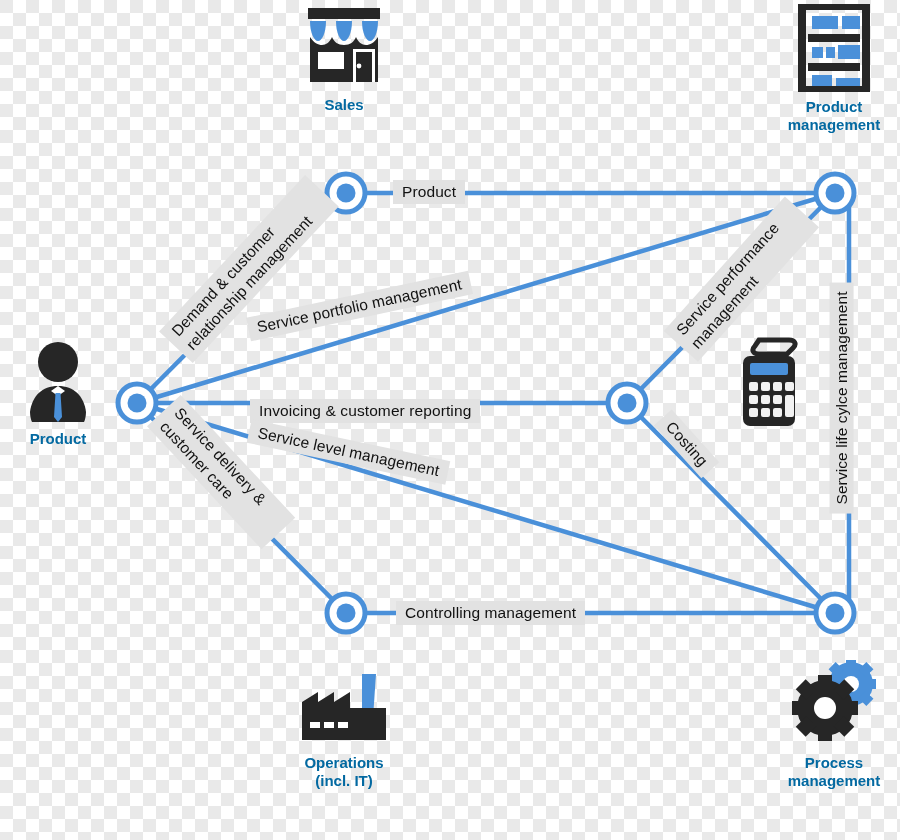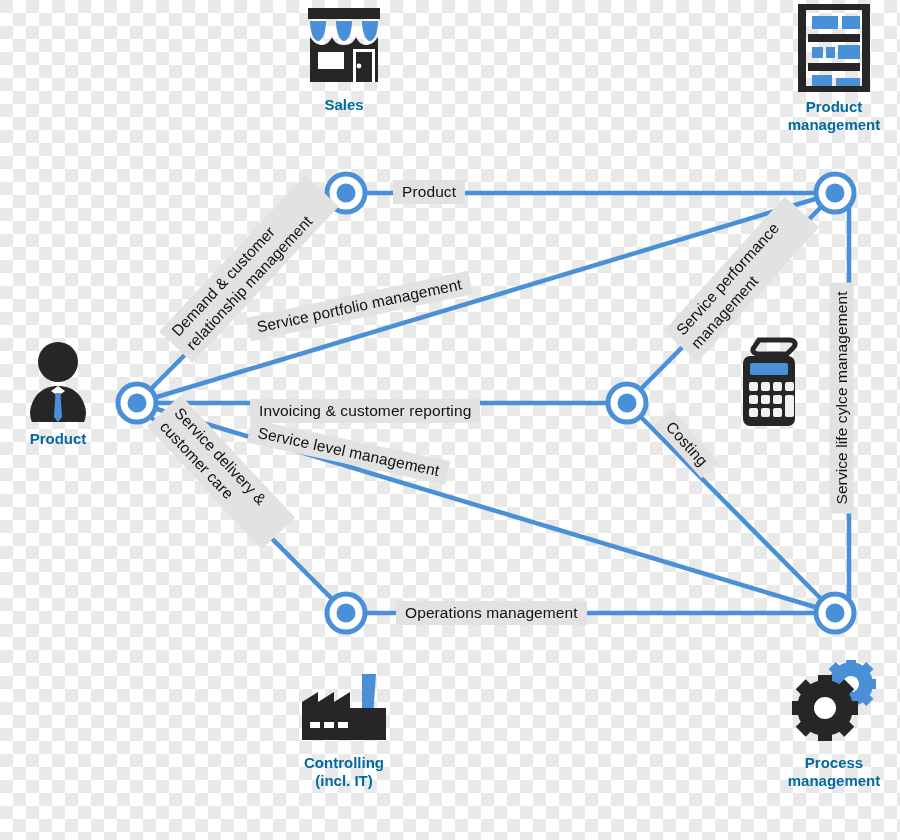--- a/index.html
+++ b/index.html
@@ -108,21 +108,21 @@
   <div class="edge-label two" style="left:137px;top:449px;width:150px;transform:rotate(47deg);line-height:1.3;">Service delivery &amp;
 customer care</div>
 
   <div class="edge-label two" style="left:651px;top:256px;width:163px;transform:rotate(-48deg);line-height:1.3;">Service performance
 management</div>
 
   <div class="edge-label" style="left:651px;top:432px;transform:rotate(48deg);">Costing</div>
 
   <div class="edge-label" style="left:726px;top:386px;transform:rotate(-90deg);">Service life cylce management</div>
 
-  <div class="edge-label" style="left:396px;top:601px;">Operations management</div>
+  <div class="edge-label" style="left:396px;top:601px;">Controlling management</div>
 
   <div class="entity" style="left:12px;top:340px;width:92px;">
     <div class="glyph">
       <svg width="82" height="84" viewBox="0 0 82 84" aria-hidden="true">
         <circle cx="41" cy="22" r="20" fill="#262626"></circle>
         <path d="M41 46c-16 0-26 10-28 26 0 4 1 8 2 10h52c1-2 2-6 2-10-2-16-12-26-28-26z" fill="#262626"></path>
         <path d="M41 46l-7 5 7 5 7-5z" fill="#ffffff"></path>
         <path d="M38.5 53h5l1.5 24-4 5-4-5z" fill="#4a90d9"></path>
       </svg>
     </div>
@@ -194,21 +194,21 @@
         <path d="M66 14h14l-3 44H66z" fill="#4a90d9"></path>
         <path d="M6 42l16-10v10l16-10v10l16-10v48H6z" fill="#262626"></path>
         <rect x="54" y="48" width="36" height="32" fill="#262626"></rect>
         <g fill="#ffffff">
           <rect x="14" y="62" width="10" height="6"></rect>
           <rect x="28" y="62" width="10" height="6"></rect>
           <rect x="42" y="62" width="10" height="6"></rect>
         </g>
       </svg>
     </div>
-    <div class="cap">Controlling
+    <div class="cap">Operations
 (incl. IT)</div>
   </div>
 
   <div class="entity" style="left:766px;top:660px;width:136px;">
     <div class="glyph">
       <svg width="94" height="88" viewBox="0 0 94 88" aria-hidden="true">
         <g fill="#4a90d9" transform="translate(64,24)">
           <path d="M0-20 4.6-18.6 7-22.4 12.8-19 11.6-14.6 15.8-12.6 18.8-16 23-10.8 19.8-7.6 21.3-3.2 25.8-3.5 26.6 3.2 22.3 4.6 22-0.1 22-0.1z" transform="scale(0.82) translate(-2,-2)"></path>
           <circle cx="0" cy="0" r="22"></circle>
         </g>

